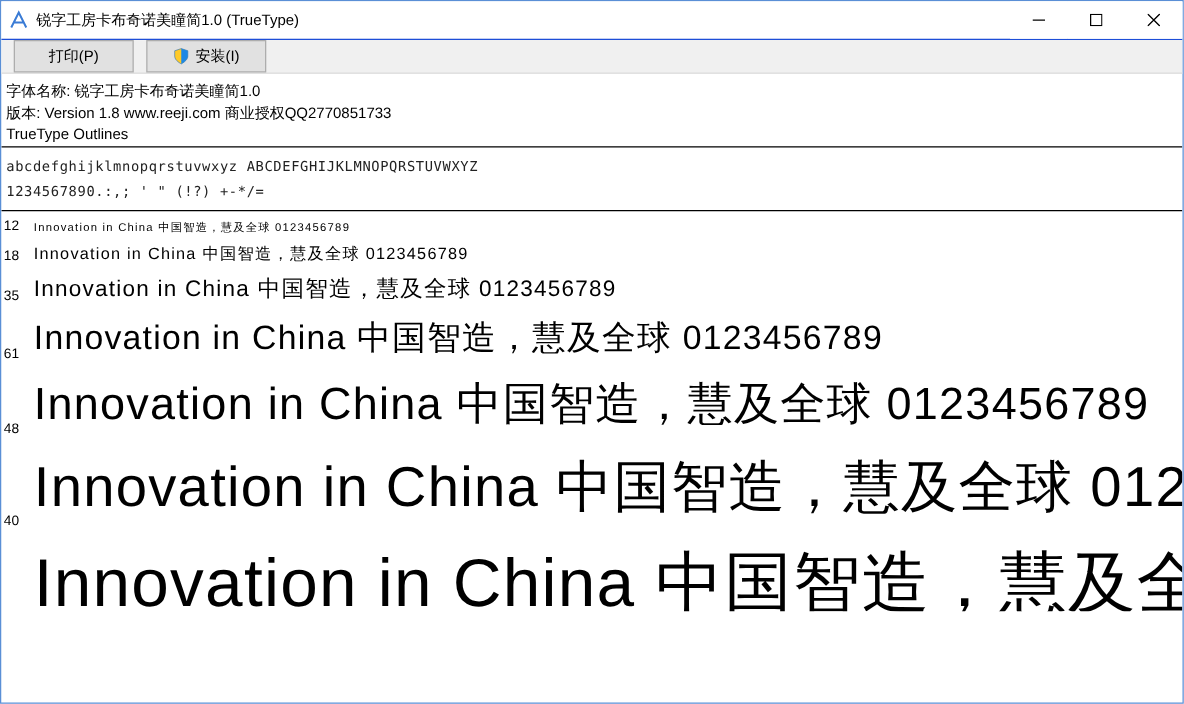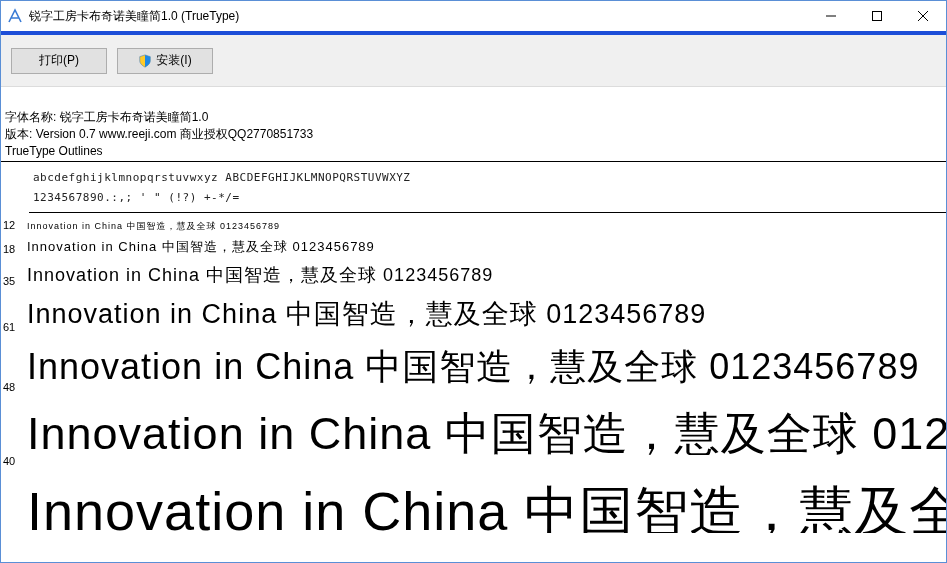--- a/index.html
+++ b/index.html
@@ -36,23 +36,23 @@
 .win-btn {
   width: 46px;
   height: 30px;
   display: flex;
   align-items: center;
   justify-content: center;
   background: #fff;
   cursor: pointer;
 }
 .toolbar {
-  height: 56px;
+  height: 28px;
   background: #f0f0f0;
-  border-top: 4px solid #1d4ed8;
+  border-top: 1px solid #1d4ed8;
   border-bottom: 1px solid #dcdcdc;
   display: flex;
   align-items: center;
   padding: 0 10px;
   gap: 10px;
 }
 .tb-btn {
   height: 26px;
   min-width: 96px;
   background: #e1e1e1;
@@ -63,33 +63,32 @@
   justify-content: center;
   gap: 4px;
   cursor: pointer;
 }
 .content {
   padding: 0;
   height: calc(100% - 70px);
   overflow: hidden;
 }
 .meta {
-  padding: 22px 4px 2px 4px;
+  padding: 6px 4px 2px 4px;
   border-bottom: 1px solid #000;
   line-height: 1.4;
 }
 .glyphs {
   padding: 6px 4px 4px 4px;
   border-bottom: 1px solid #000;
   font-size: 11px;
   line-height: 1.8;
   color: #222;
   font-family: monospace, sans-serif;
   letter-spacing: 0.5px;
-  margin-left: 28px;
 }
 .samples {
   padding-top: 4px;
 }
 .sample-row {
   display: flex;
   padding: 2px 12px 2px 2px;
   white-space: nowrap;
   overflow: hidden;
 }
@@ -156,21 +155,21 @@
       <path d="M8 1 L14 3 V8 C14 12 8 15 8 15 C8 15 2 12 2 8 V3 Z" fill="#ffca28" stroke="#1565c0" stroke-width="0.5"></path>
       <path d="M8 1 L14 3 V8 C14 12 8 15 8 15 V1 Z" fill="#1e88e5"></path>
     </svg>
     <span>安装(I)</span>
   </button>
 </div>
 
 <div class="content">
   <div class="meta">
     <div>字体名称: 锐字工房卡布奇诺美瞳简1.0</div>
-    <div>版本: Version 0.7 www.reeji.com 商业授权QQ2770851733</div>
+    <div>版本: Version 1.8 www.reeji.com 商业授权QQ2770851733</div>
     <div>TrueType Outlines</div>
   </div>
   <div class="glyphs">
     <div>abcdefghijklmnopqrstuvwxyz  ABCDEFGHIJKLMNOPQRSTUVWXYZ</div>
     <div>1234567890.:,; ' " (!?) +-*/=</div>
   </div>
   <div class="samples">
     <div class="sample-row">
       <div class="sample-size">12</div>
       <div class="sample-text s12">Innovation in China 中国智造，慧及全球 0123456789</div>

